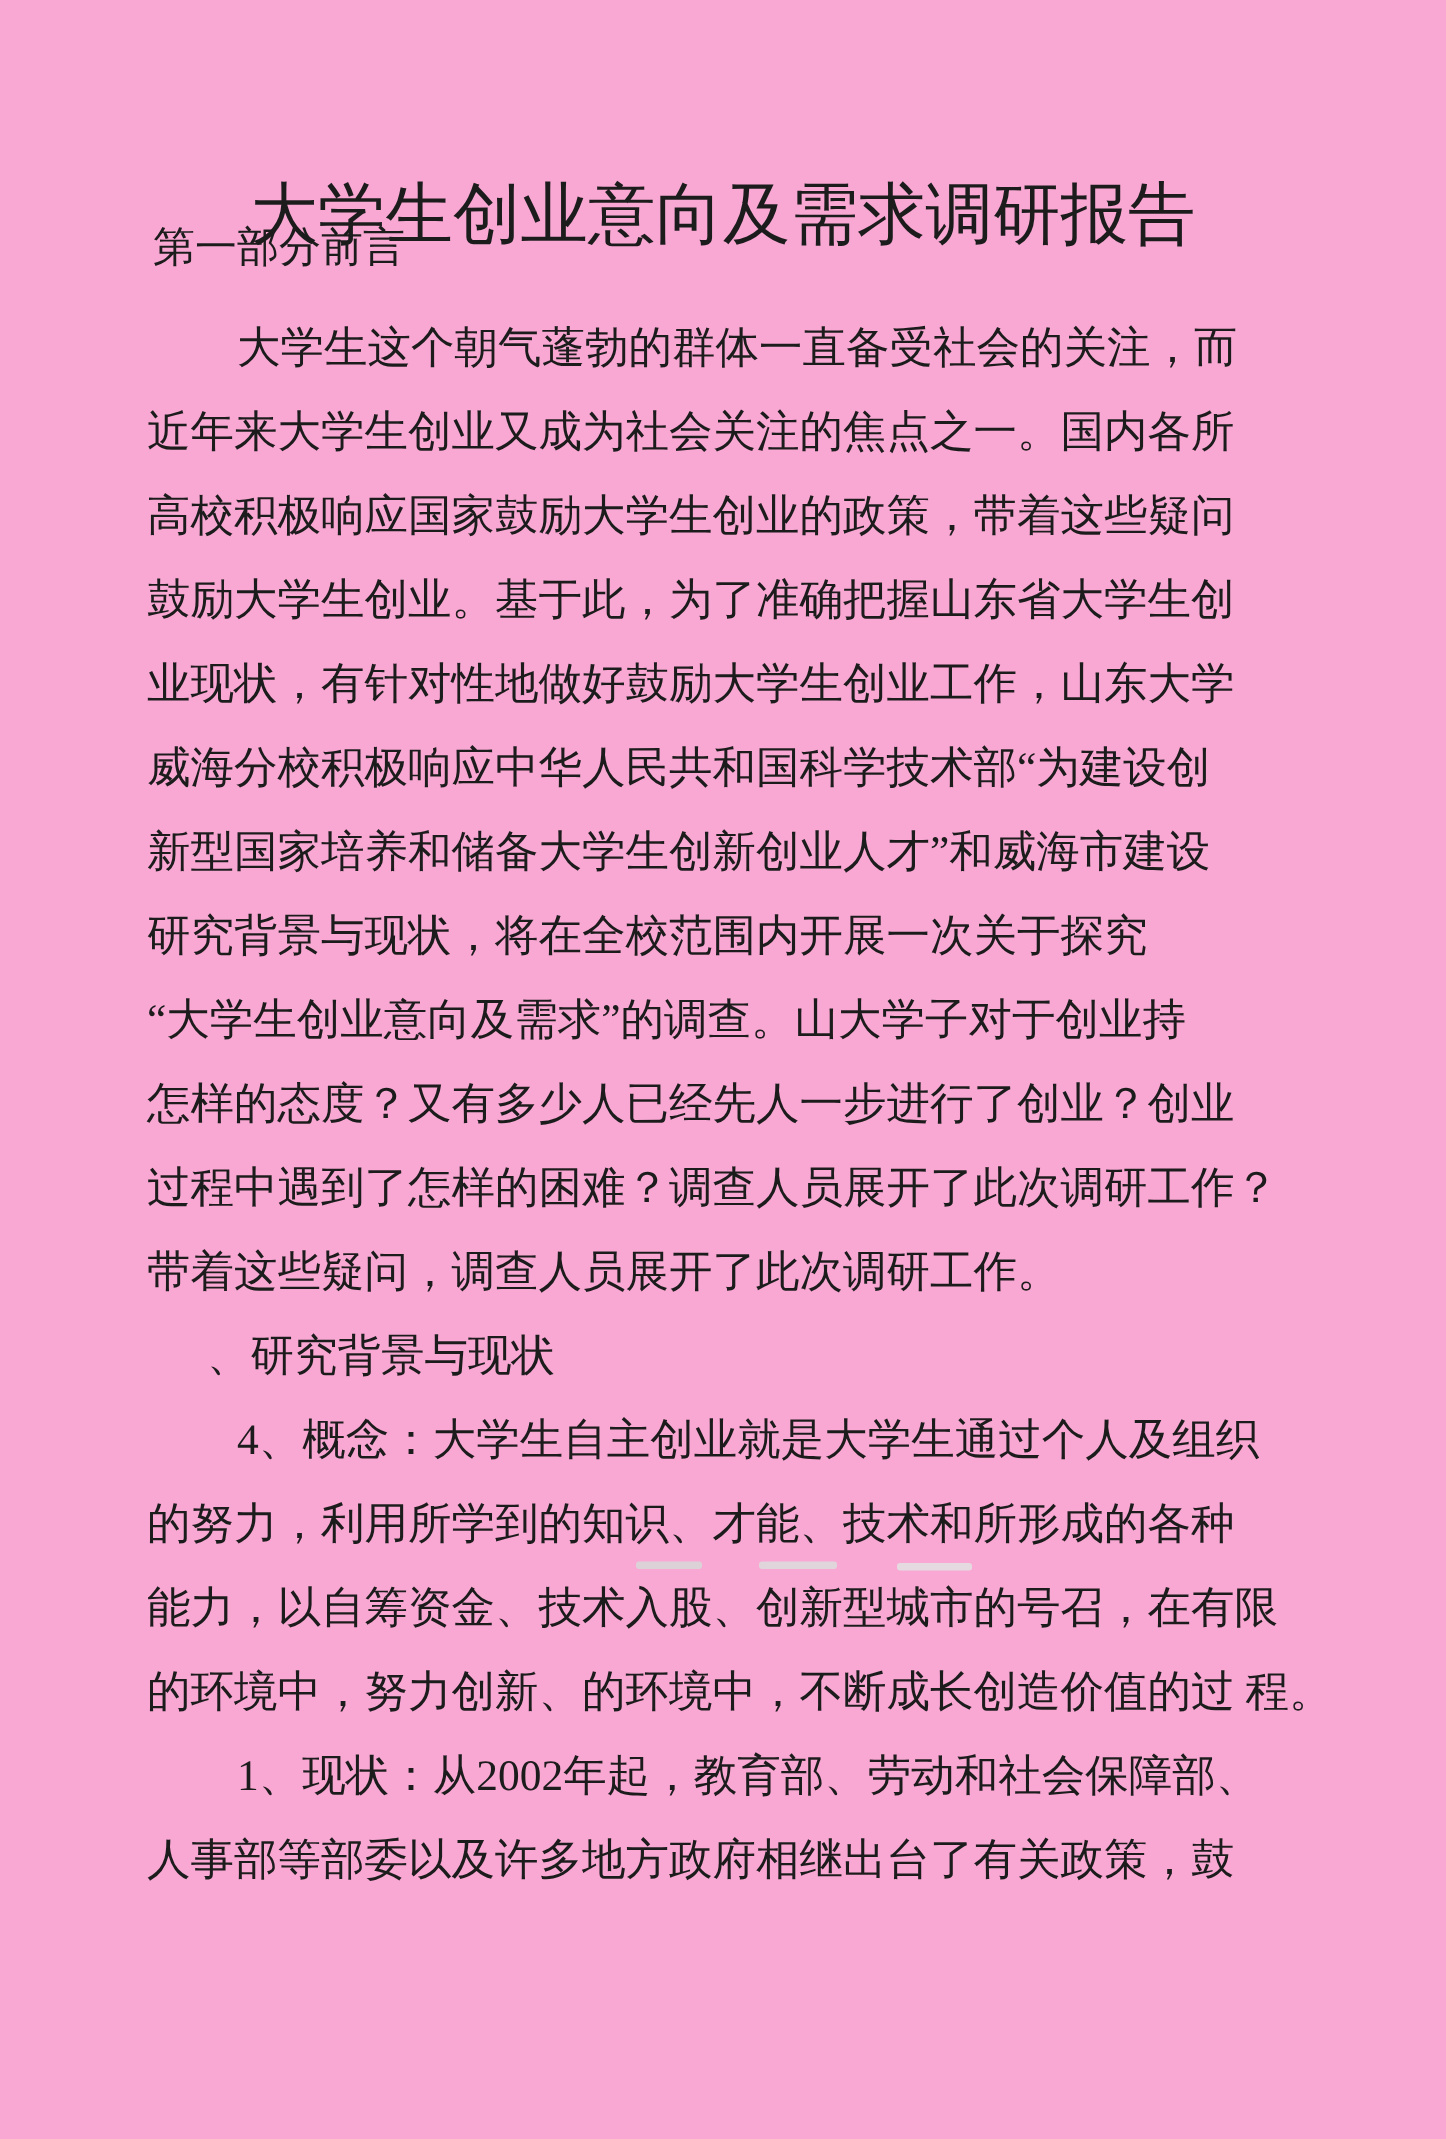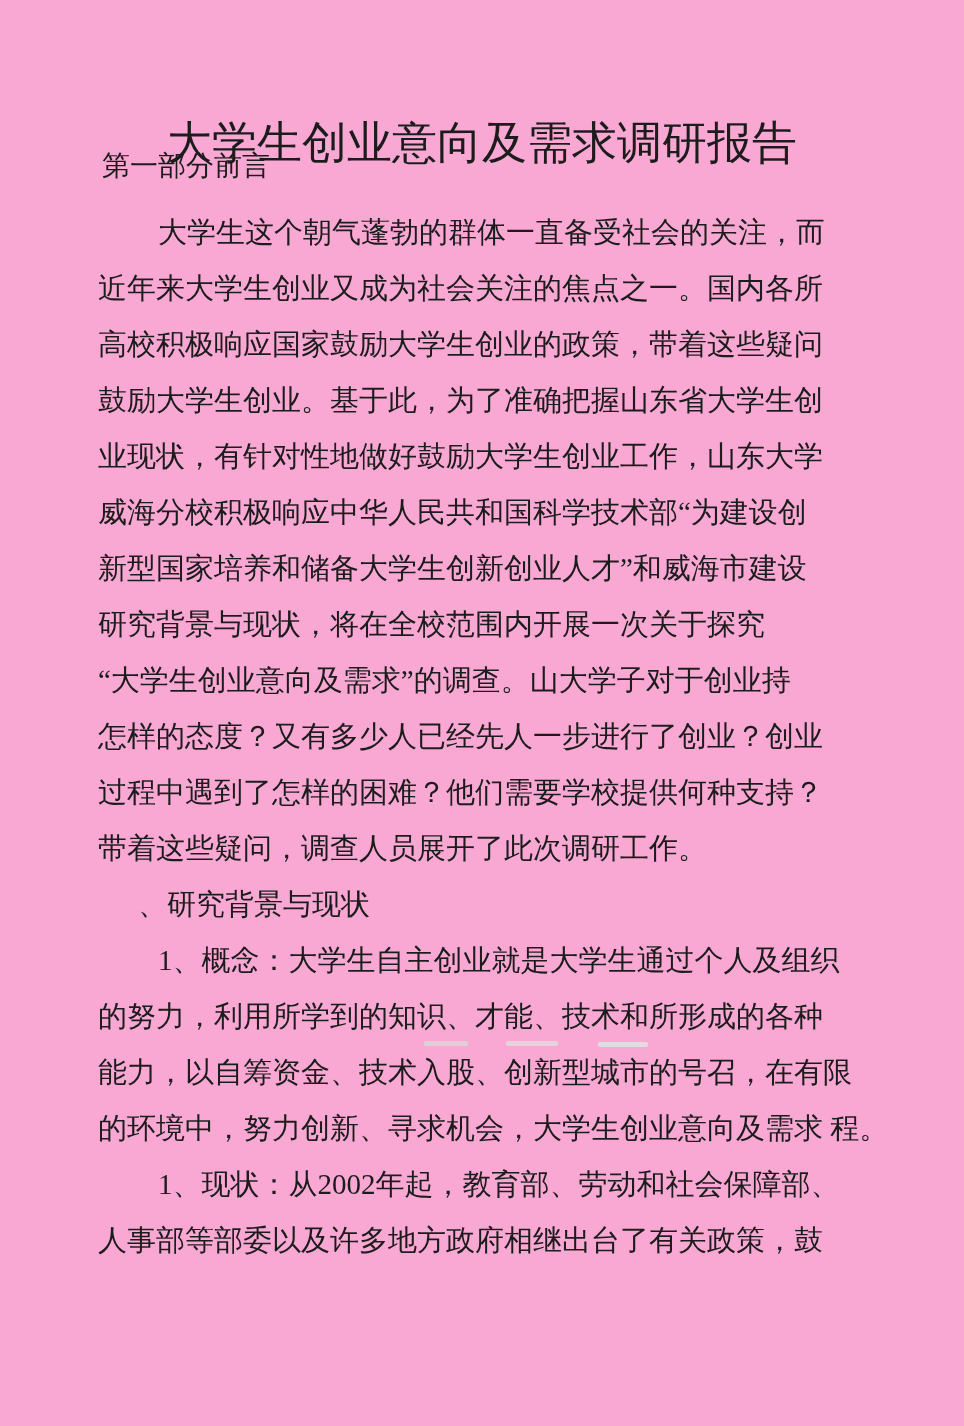--- a/index.html
+++ b/index.html
@@ -80,31 +80,31 @@
       <div class="line indent">大学生这个朝气蓬勃的群体一直备受社会的关注，而</div>
       <div class="line">近年来大学生创业又成为社会关注的焦点之一。国内各所</div>
       <div class="line">高校积极响应国家鼓励大学生创业的政策，带着这些疑问</div>
       <div class="line">鼓励大学生创业。基于此，为了准确把握山东省大学生创</div>
       <div class="line">业现状，有针对性地做好鼓励大学生创业工作，山东大学</div>
       <div class="line">威海分校积极响应中华人民共和国科学技术部“为建设创</div>
       <div class="line">新型国家培养和储备大学生创新创业人才”和威海市建设</div>
       <div class="line">研究背景与现状，将在全校范围内开展一次关于探究</div>
       <div class="line">“大学生创业意向及需求”的调查。山大学子对于创业持</div>
       <div class="line">怎样的态度？又有多少人已经先人一步进行了创业？创业</div>
-      <div class="line">过程中遇到了怎样的困难？他们需要学校提供何种支持？</div>
+      <div class="line">过程中遇到了怎样的困难？调查人员展开了此次调研工作？</div>
       <div class="line">带着这些疑问，调查人员展开了此次调研工作。</div>
     </div>
 
     <div class="line sub-heading">、研究背景与现状</div>
 
     <div>
-      <div class="line indent">1、概念：大学生自主创业就是大学生通过个人及组织</div>
+      <div class="line indent">4、概念：大学生自主创业就是大学生通过个人及组织</div>
       <div class="line">的努力，利用所学到的知识、才能、技术和所形成的各种</div>
       <div class="line">能力，以自筹资金、技术入股、创新型城市的号召，在有限</div>
-      <div class="line">的环境中，努力创新、寻求机会，大学生创业意向及需求 程。</div>
+      <div class="line">的环境中，努力创新、的环境中，不断成长创造价值的过 程。</div>
     </div>
 
     <div>
       <div class="line indent">1、现状：从2002年起，教育部、劳动和社会保障部、</div>
       <div class="line">人事部等部委以及许多地方政府相继出台了有关政策，鼓</div>
     </div>
 
   </div>
 
   <div class="smudge smudge-a"></div>

